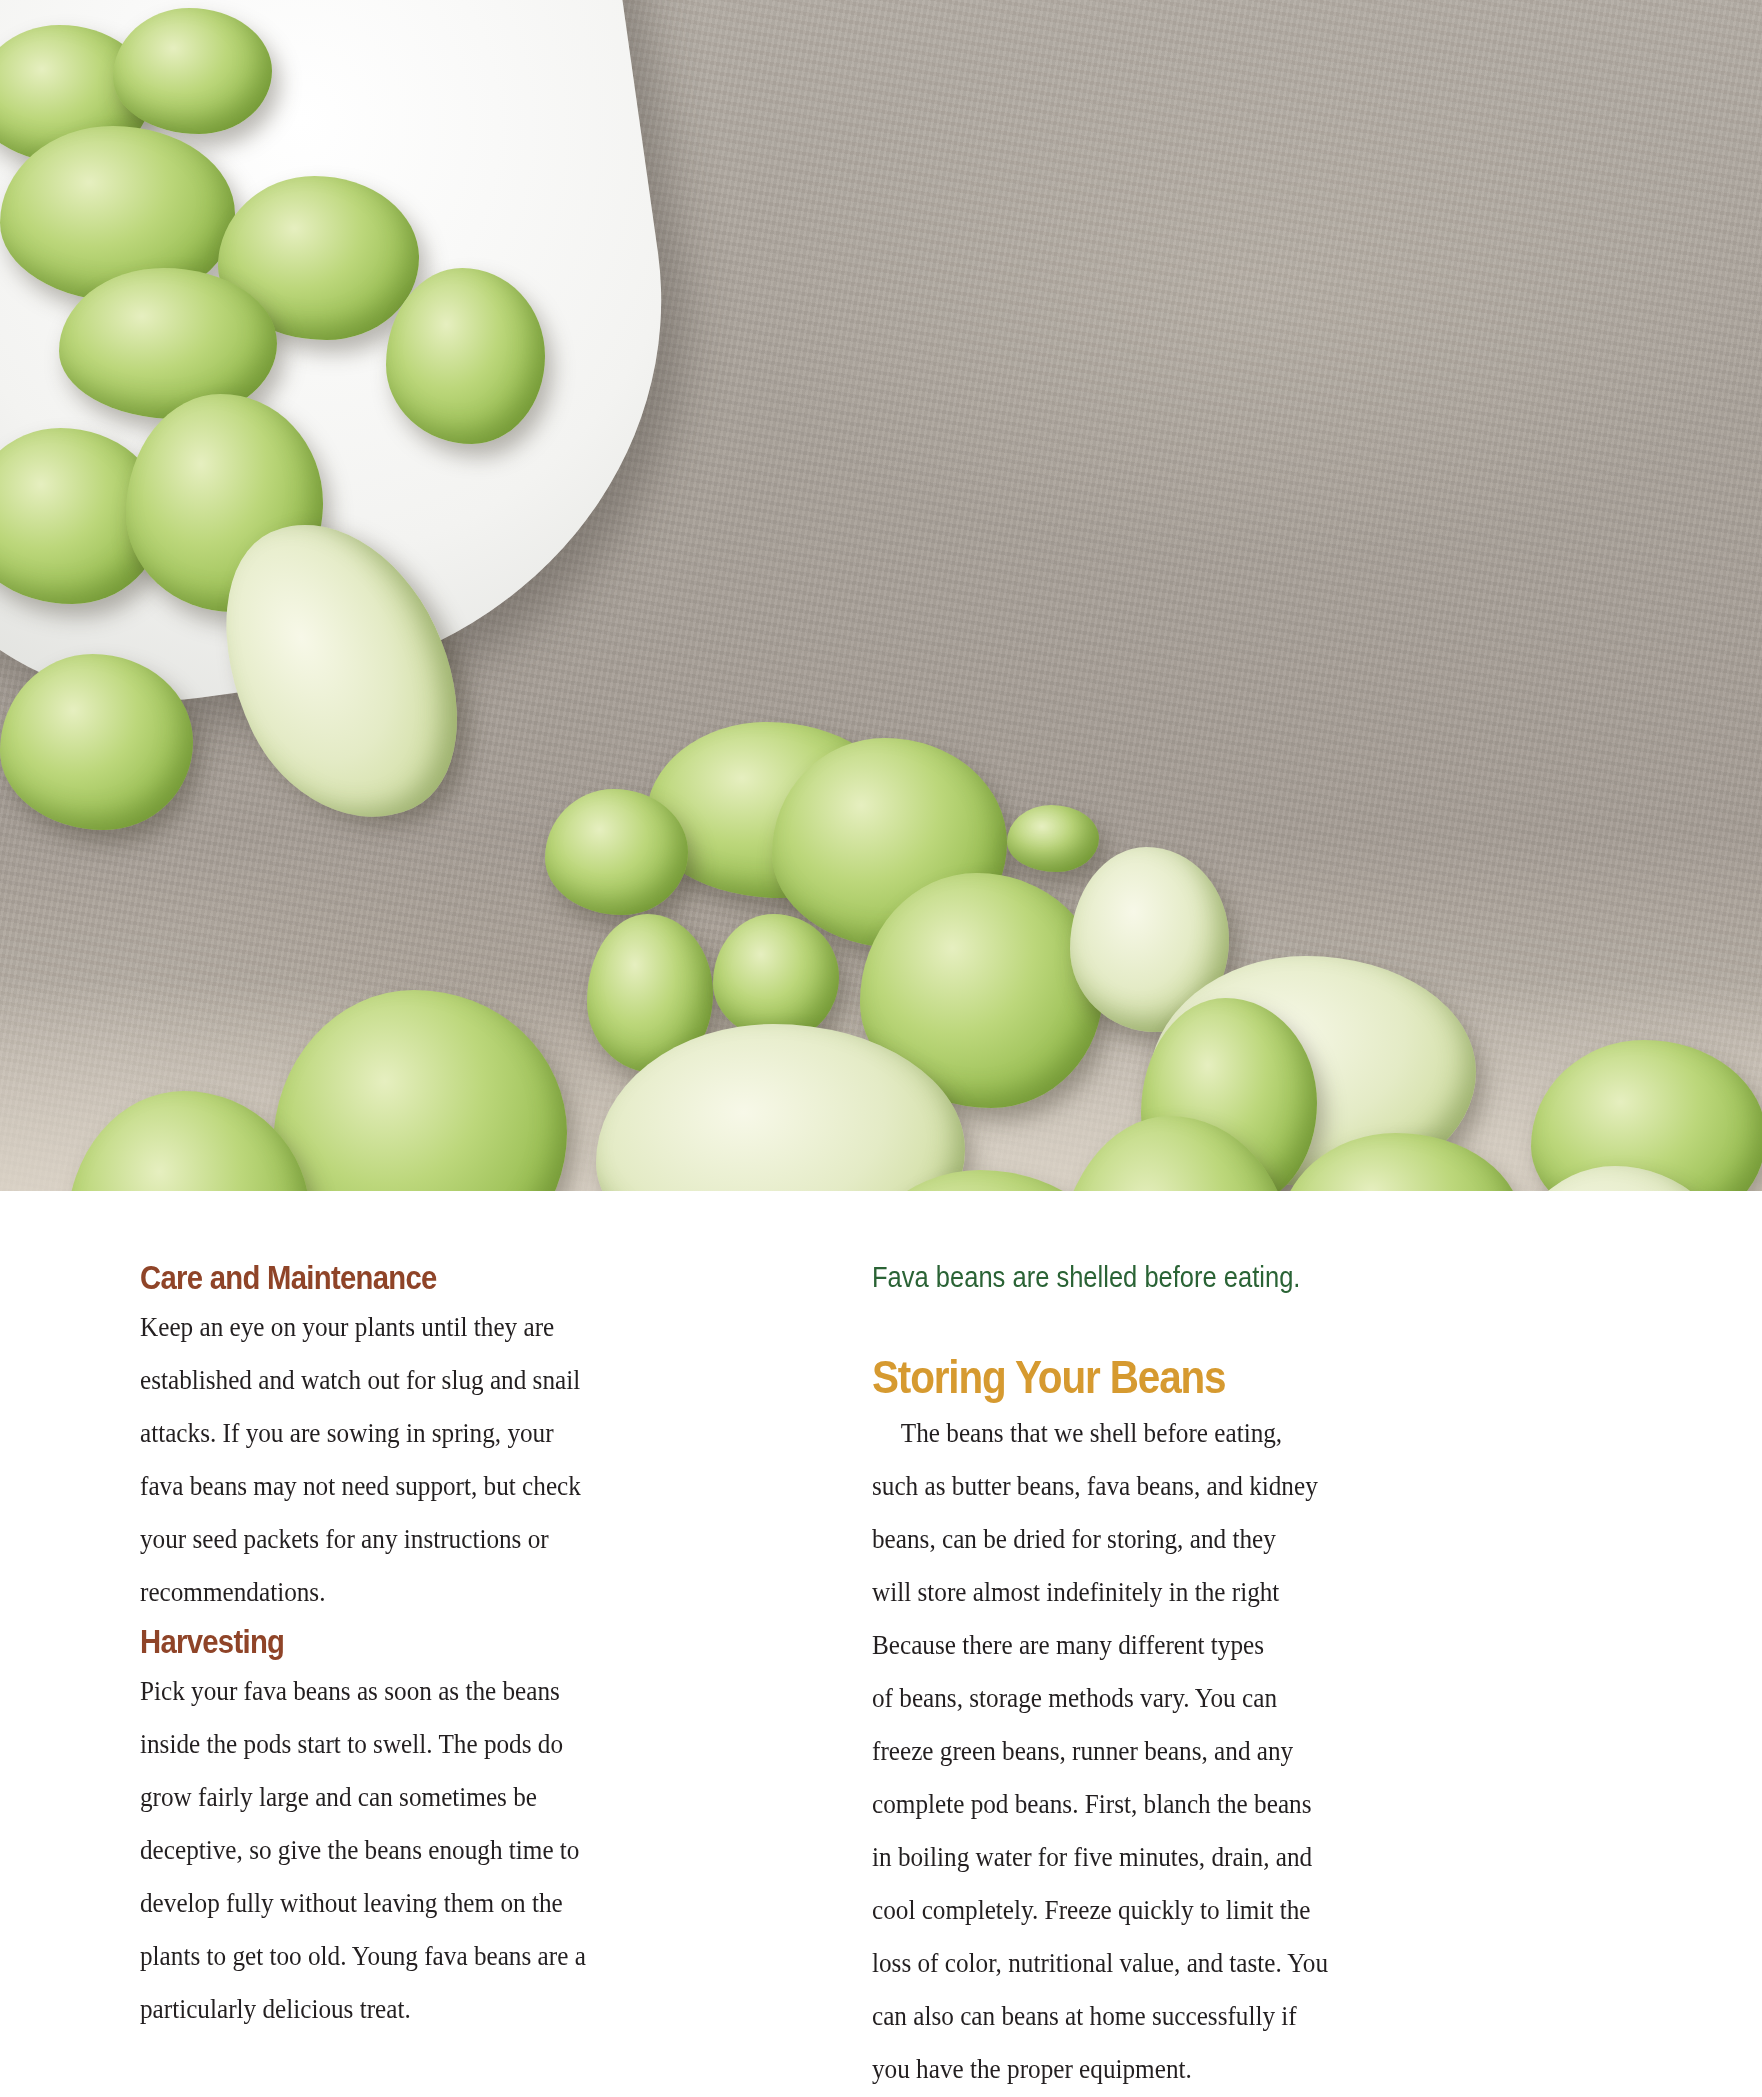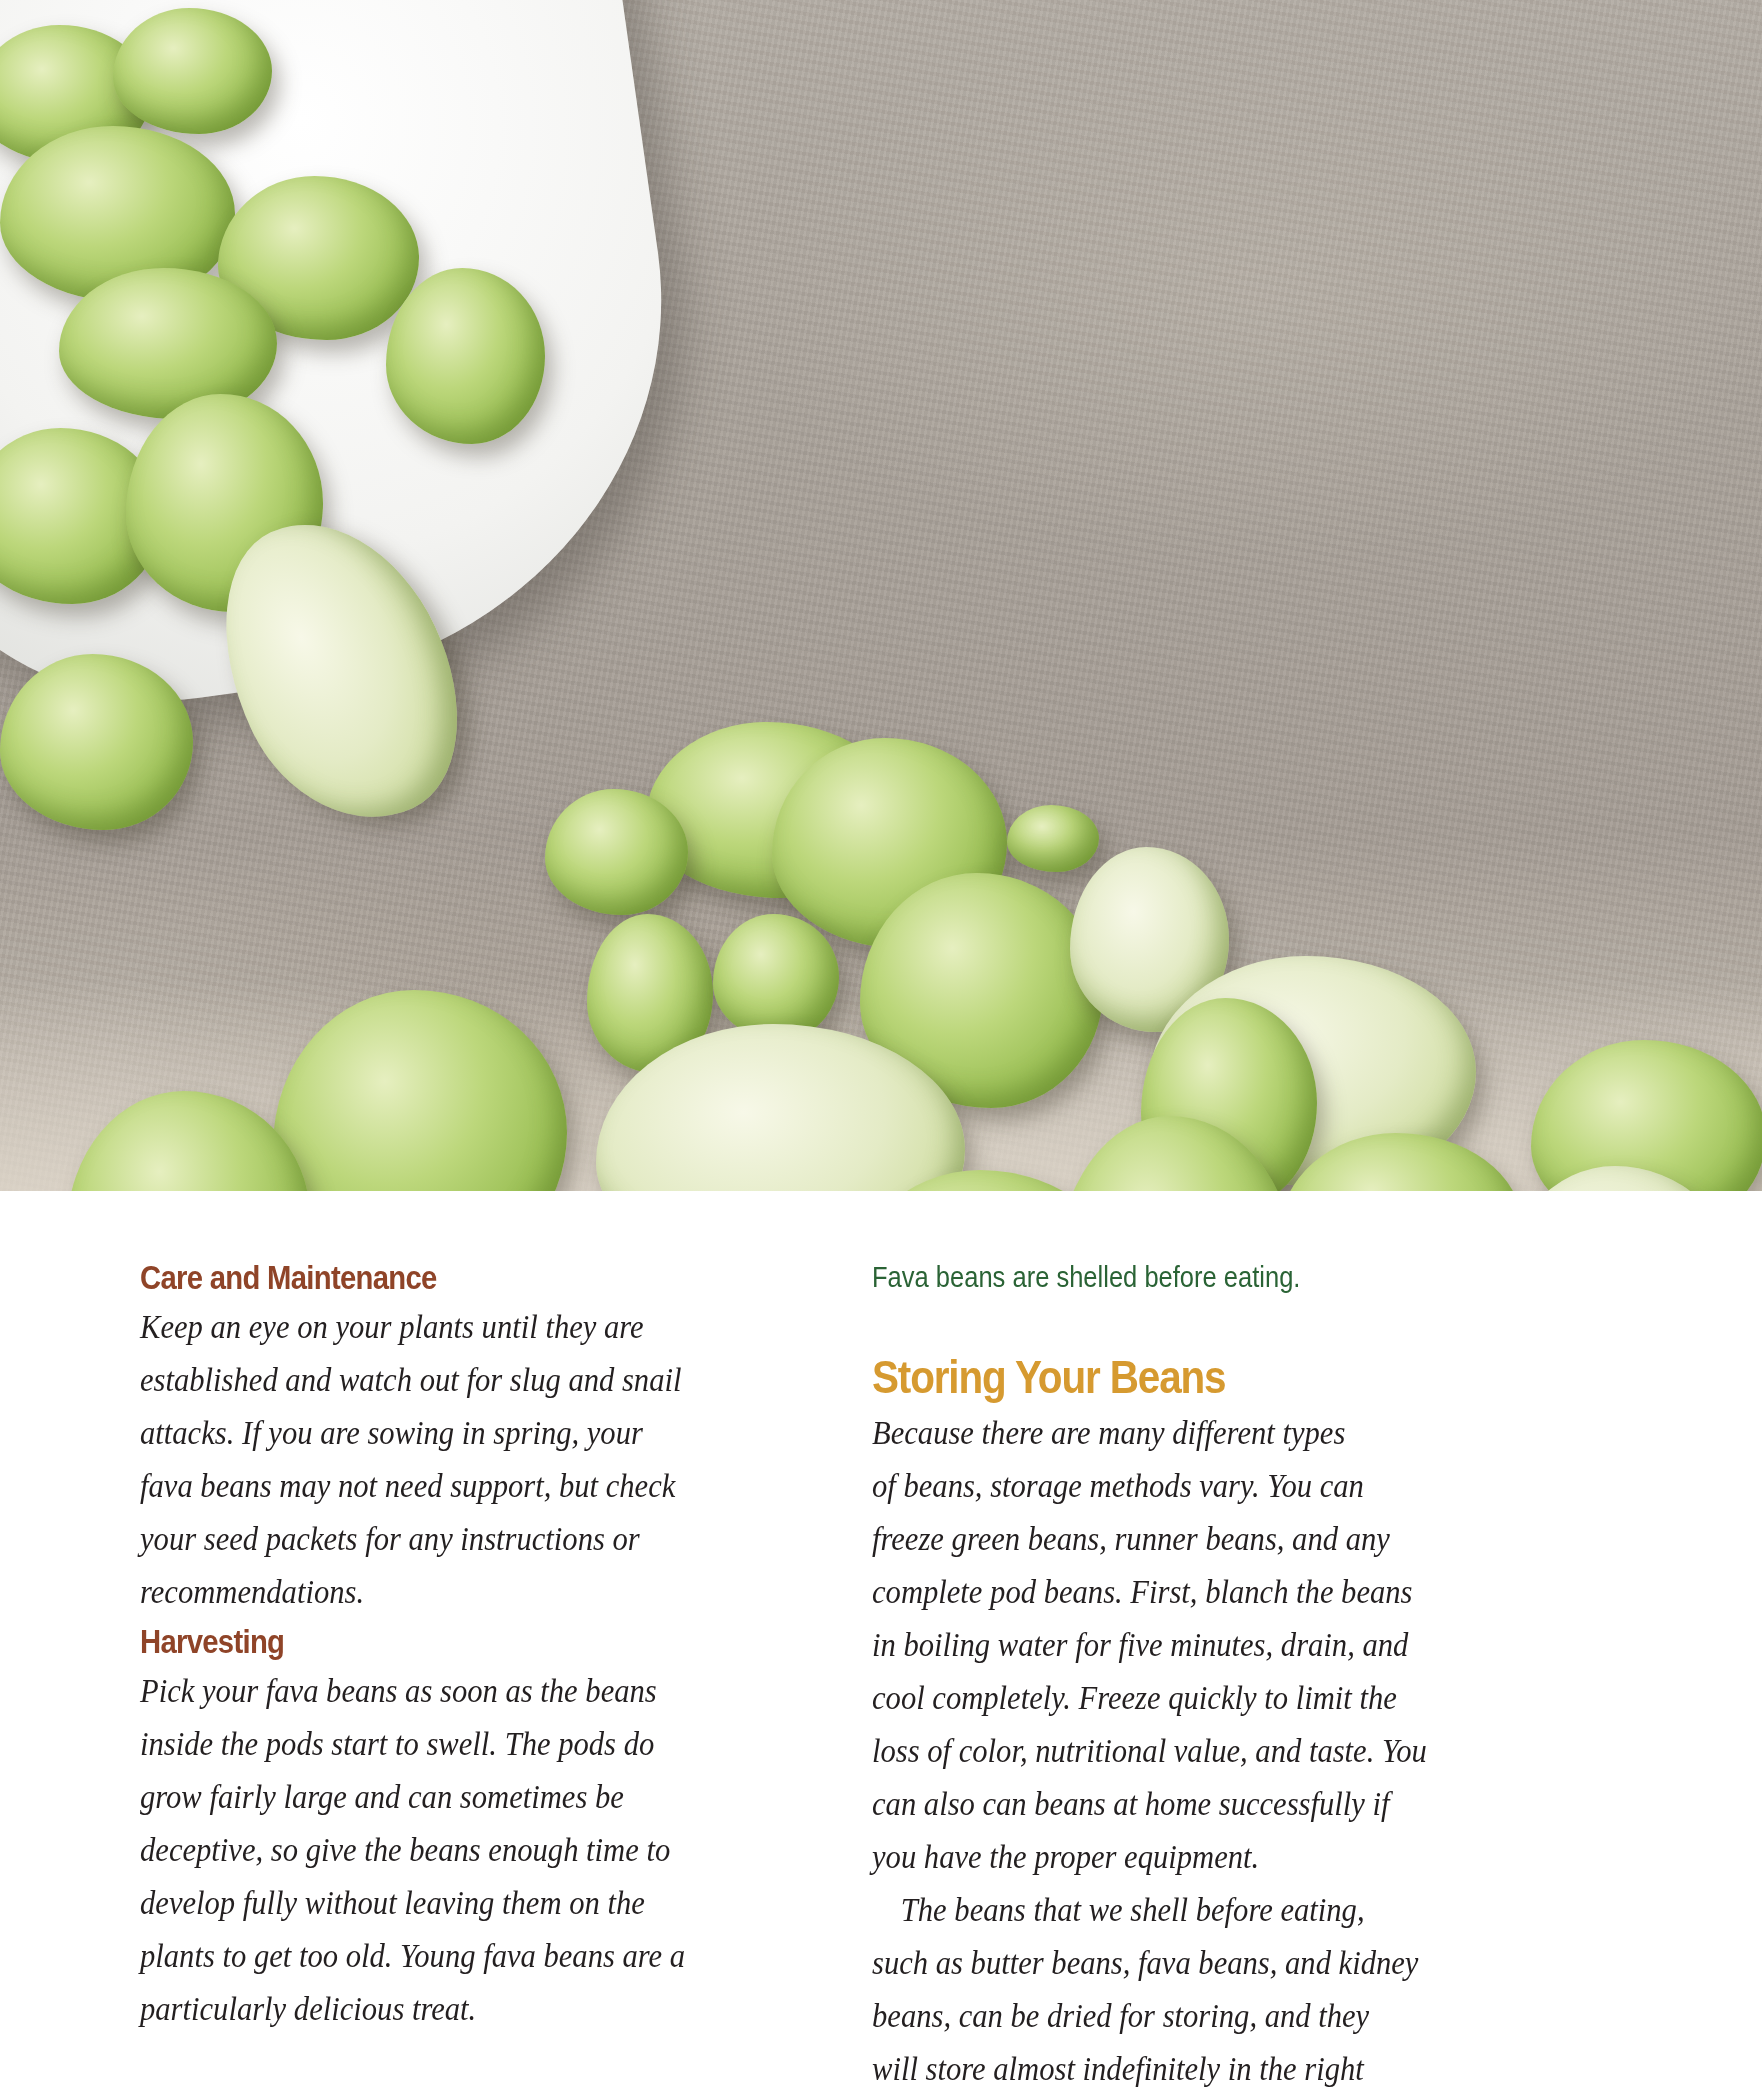--- a/index.html
+++ b/index.html
@@ -59,22 +59,22 @@
     font-size: 47px; line-height: 59px; color: #d69a30;
     letter-spacing: -1.3px; transform: scaleX(0.86); transform-origin: left center;
     white-space: nowrap; margin: 0;
   }
   .caption {
     font-family: "Liberation Sans", sans-serif; font-size: 29px; line-height: 46px;
     color: #2a6335; transform: scaleX(0.88); transform-origin: left center;
     white-space: nowrap; margin: 0;
   }
   .body-text {
-    font-family: "Liberation Serif", serif; font-size: 34px; line-height: 53px;
-    color: #231f20; margin: 0; font-style: italic;
+    font-family: "Liberation Serif", serif; font-size: 28px; line-height: 53px;
+    color: #231f20; margin: 0;
   }
   .line { display: block; white-space: nowrap; transform: scaleX(0.9); transform-origin: left center; }
   .line.indent { padding-left: 32px; }
 </style>
 </head>
 <body>
 
 <div class="photo">
   <div class="grain"></div>
   <div class="bottom-fade"></div>
@@ -139,31 +139,31 @@
     </p>
   </section>
 </div>
 
 <div class="col col-right">
   <p class="caption">Fava beans are shelled before eating.</p>
 
   <section style="margin-top:47px;">
     <h2 class="h-main">Storing Your Beans</h2>
     <p class="body-text">
+      <span class="line indent">The beans that we shell before eating,</span>
+      <span class="line">such as butter beans, fava beans, and kidney</span>
+      <span class="line">beans, can be dried for storing, and they</span>
+      <span class="line">will store almost indefinitely in the right</span>
+    </p>
+    <p class="body-text">
       <span class="line">Because there are many different types</span>
       <span class="line">of beans, storage methods vary. You can</span>
       <span class="line">freeze green beans, runner beans, and any</span>
       <span class="line">complete pod beans. First, blanch the beans</span>
       <span class="line">in boiling water for five minutes, drain, and</span>
       <span class="line">cool completely. Freeze quickly to limit the</span>
       <span class="line">loss of color, nutritional value, and taste. You</span>
       <span class="line">can also can beans at home successfully if</span>
       <span class="line">you have the proper equipment.</span>
     </p>
-    <p class="body-text">
-      <span class="line indent">The beans that we shell before eating,</span>
-      <span class="line">such as butter beans, fava beans, and kidney</span>
-      <span class="line">beans, can be dried for storing, and they</span>
-      <span class="line">will store almost indefinitely in the right</span>
-    </p>
   </section>
 </div>
 
 
 </body></html>

